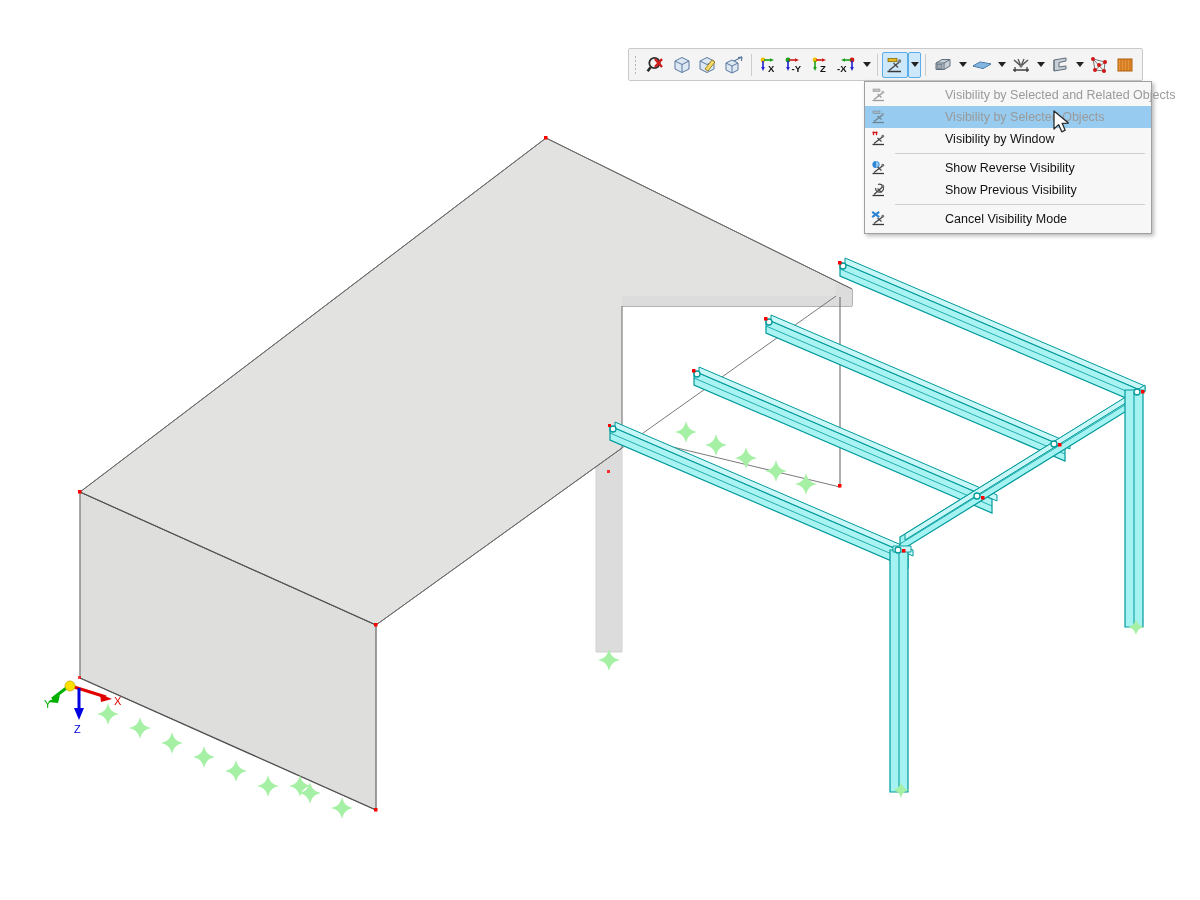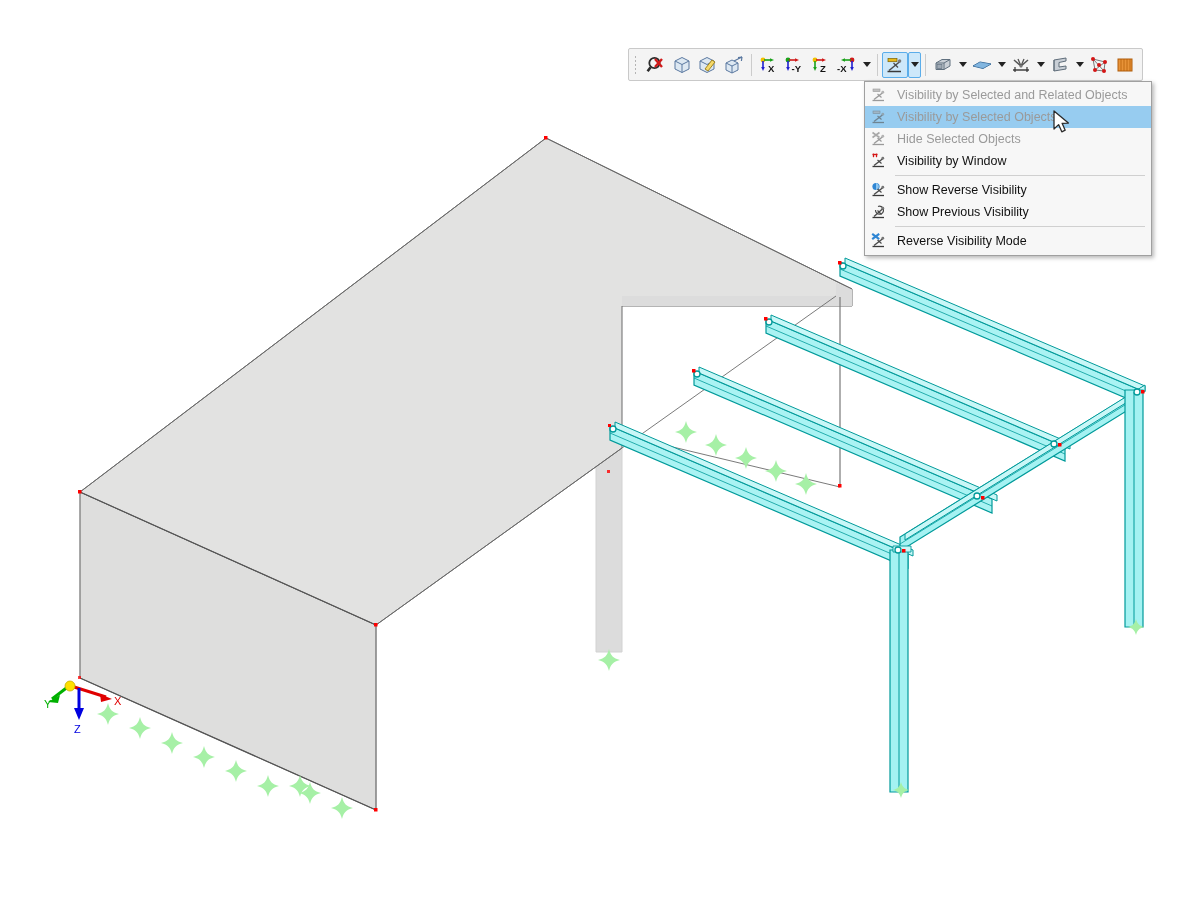--- a/index.html
+++ b/index.html
@@ -100,20 +100,21 @@
   }
   .menu-item {
     height: 22px;
     display: flex;
     align-items: center;
     box-sizing: border-box;
     padding-left: 4px;
     font-size: 12.5px;
     color: #111111;
     white-space: nowrap;
+    gap: 48px;
   }
   .menu-item.disabled { color: #9a9a9a; }
   .menu-item.highlighted { background: #97ccf0; }
   .menu-icon {
     width: 22px; height: 20px;
     flex: 0 0 auto;
     display: flex; align-items: center; justify-content: center;
     margin-right: 6px;
   }
   .menu-label { flex: 1 1 auto; }
@@ -500,32 +501,20 @@
         <rect x="2" y="2" width="7" height="2.6" fill="#9fb6c6" stroke="#7a8e9c" stroke-width="0.6"></rect>
         <path d="M3,12.5 L12,5.5" stroke="#6f8492" stroke-width="1.4"></path>
         <path d="M6.5,7 L10.5,10.5" stroke="#6f8492" stroke-width="1.2"></path>
         <line x1="1.5" y1="13.5" x2="13" y2="13.5" stroke="#6f8492" stroke-width="1.3"></line>
         <circle cx="11.8" cy="5.2" r="1.4" fill="#8fa4b2"></circle>
       </svg>
     </span>
     <span class="menu-label">Visibility by Selected Objects</span>
   </div>
 
-  <div class="menu-item disabled">
-    <span class="menu-icon">
-      <svg width="18" height="16" viewBox="0 0 18 16">
-        <path d="M3,12.5 L12,5.5" stroke="#9a9a9a" stroke-width="1.4"></path>
-        <path d="M6.5,7 L10.5,10.5" stroke="#9a9a9a" stroke-width="1.2"></path>
-        <line x1="1.5" y1="13.5" x2="13" y2="13.5" stroke="#9a9a9a" stroke-width="1.3"></line>
-        <path d="M1.5,1.5 L8.5,6.5 M8.5,1.5 L1.5,6.5" stroke="#a8a8a8" stroke-width="1.6"></path>
-        <circle cx="11.8" cy="5.2" r="1.4" fill="#b4b4b4"></circle>
-      </svg>
-    </span>
-    <span class="menu-label">Hide Selected Objects</span>
-  </div>
 
   <div class="menu-item">
     <span class="menu-icon">
       <svg width="18" height="16" viewBox="0 0 18 16">
         <path d="M3,12.5 L12,5.5" stroke="#4a4a4a" stroke-width="1.4"></path>
         <path d="M6.5,7 L10.5,10.5" stroke="#4a4a4a" stroke-width="1.2"></path>
         <line x1="1.5" y1="13.5" x2="13" y2="13.5" stroke="#3a3a3a" stroke-width="1.3"></line>
         <g stroke="#d41515" stroke-width="1.3">
           <line x1="1.5" y1="1.5" x2="6.5" y2="1.5"></line>
           <line x1="2.5" y1="0.6" x2="2.5" y2="4.2"></line>
@@ -571,19 +560,19 @@
   <div class="menu-item">
     <span class="menu-icon">
       <svg width="18" height="16" viewBox="0 0 18 16">
         <path d="M3,12.5 L12,5.5" stroke="#4a4a4a" stroke-width="1.4"></path>
         <path d="M6.5,7 L10.5,10.5" stroke="#4a4a4a" stroke-width="1.2"></path>
         <line x1="1.5" y1="13.5" x2="13" y2="13.5" stroke="#3a3a3a" stroke-width="1.3"></line>
         <path d="M1.2,0.8 L8.2,6.2 M8.2,0.8 L1.2,6.2" stroke="#2f86d4" stroke-width="2.1"></path>
         <circle cx="11.8" cy="5.2" r="1.4" fill="#777"></circle>
       </svg>
     </span>
-    <span class="menu-label">Reverse Visibility Mode</span>
+    <span class="menu-label">Cancel Visibility Mode</span>
   </div>
 </div>
 
 <svg id="cursor" width="20" height="28" viewBox="0 0 20 28">
   <path d="M1,1 L1,19 L5.6,14.6 L8.8,21.8 L12.2,20.2 L9.1,13.3 L15.4,13.1 Z" fill="#ffffff" stroke="#2b2b2b" stroke-width="1.3" stroke-linejoin="round"></path>
 </svg>
 
 </body></html>

